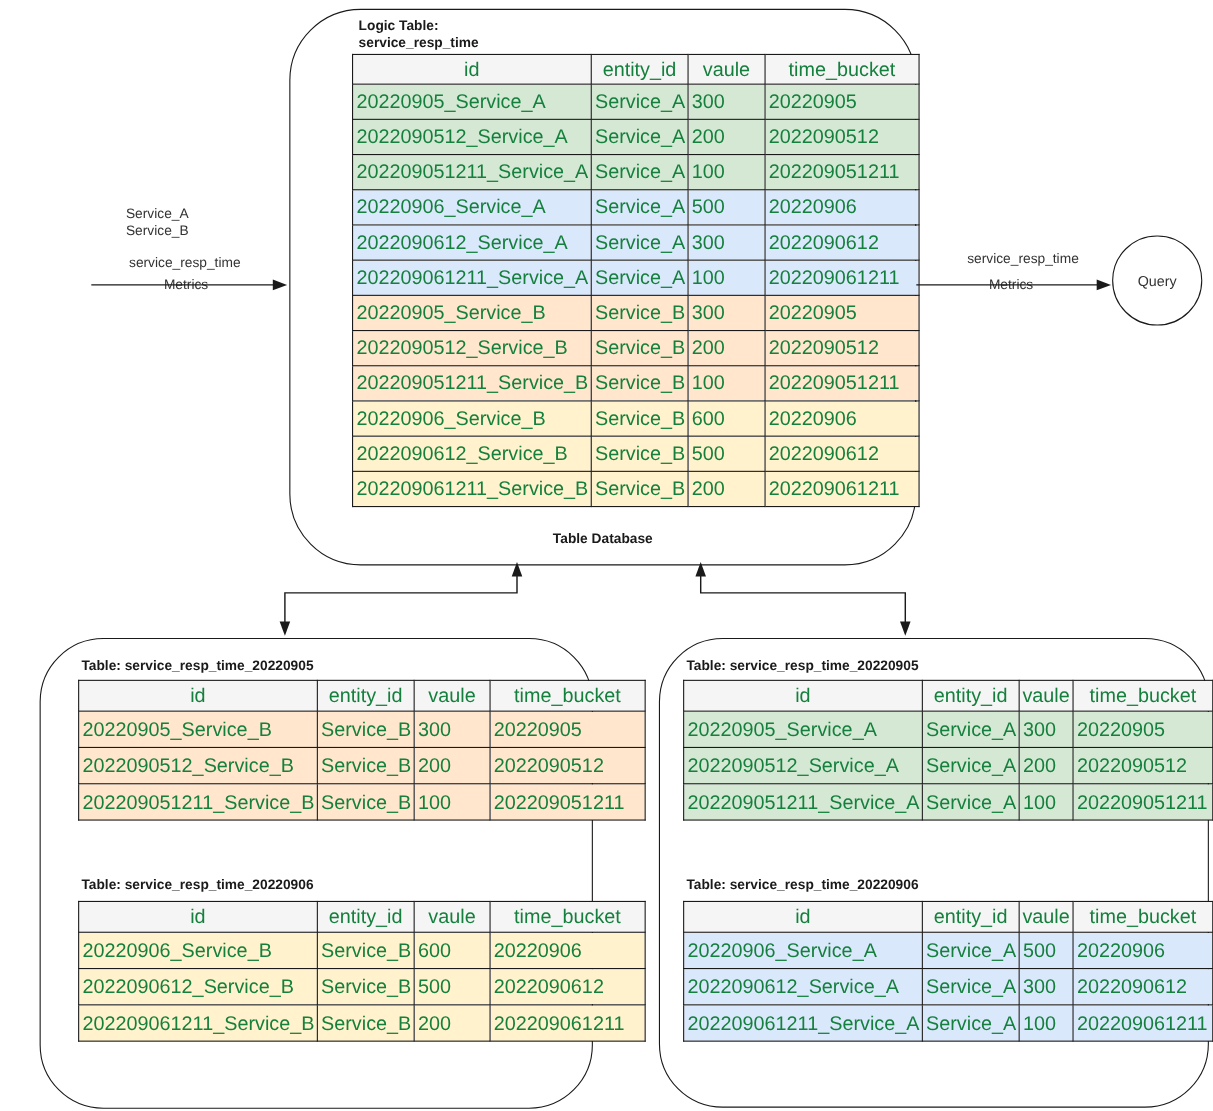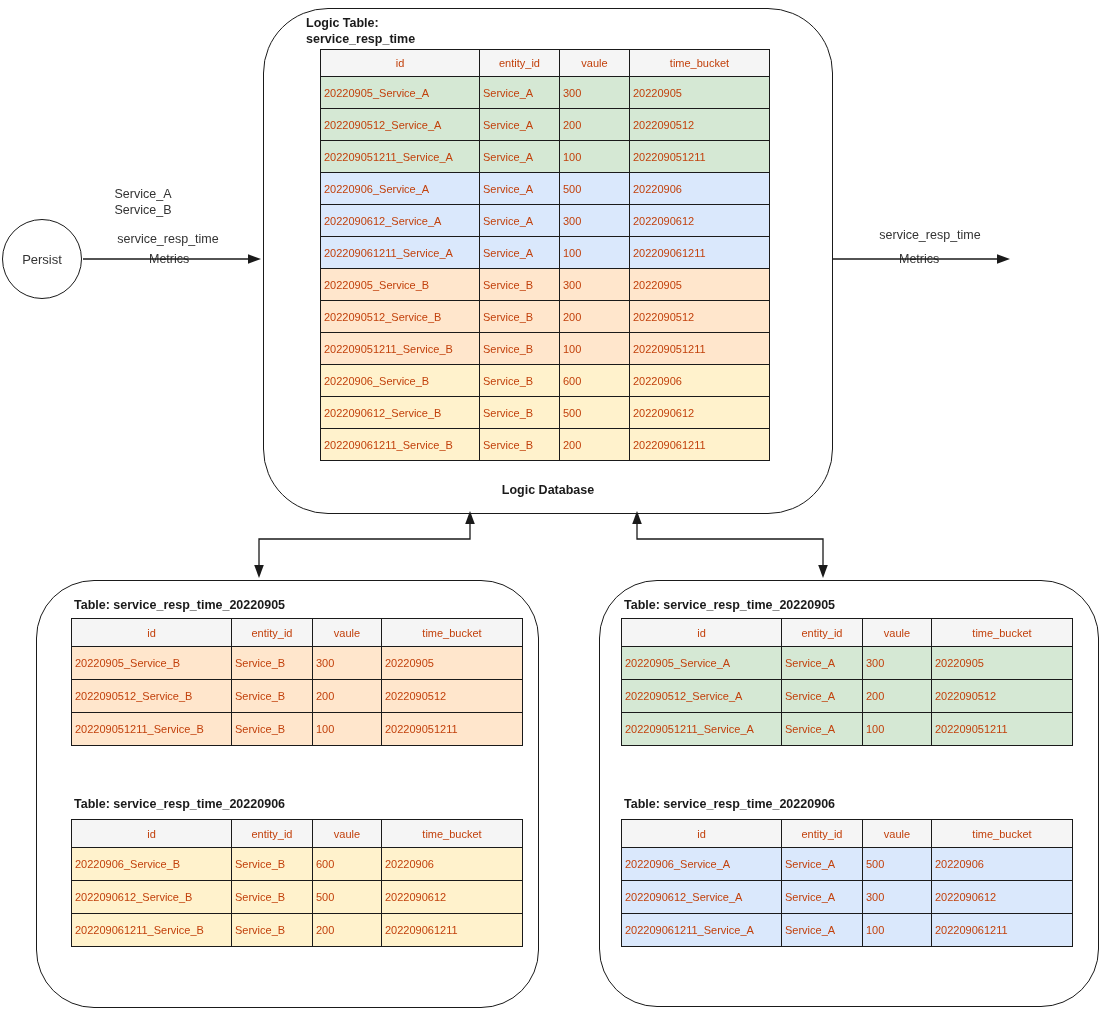--- a/index.html
+++ b/index.html
@@ -40,21 +40,21 @@
     text-align:center;
   }
   .edge-label{
     position:absolute;
     font-size:12.5px;color:#333333;
     text-align:center;line-height:16px;white-space:pre-line;
   }
   .on-line{background:#ffffff;padding:0 2px;line-height:14px;}
   .diagram-table{
     border-collapse:collapse;table-layout:fixed;
-    font-size:11px;color:#c2410c;
+    font-size:18px;color:#15803d;
   }
   .diagram-table th,.diagram-table td{
     border:1px solid #1a1a1a;
     white-space:nowrap;overflow:hidden;
     box-sizing:border-box;
   }
   .diagram-table th{
     background:#f5f5f5;font-weight:400;text-align:center;
   }
   .diagram-table td{padding:0 2px 0 3px;text-align:left;}
@@ -66,21 +66,21 @@
     position:absolute;left:0;top:0;
     pointer-events:none;
   }
 </style>
 </head>
 <body>
 
 <div id="canvas">
 
   <div class="rounded-box big-box" style="left:263px;top:8px;width:570px;height:506px;"></div>
-  <div class="tbl-title" style="left:306px;top:15px;">Logic Table:
+  <div class="tbl-title" style="left:326px;top:15px;">Logic Table:
 service_resp_time</div>
   <div class="abs" style="left:320px;top:49px;">
       <table class="diagram-table tbl-logic">
         <colgroup>
           <col style="width: 159px;">
           <col style="width: 80px;">
           <col style="width: 70px;">
           <col style="width: 140px;">
         </colgroup>
         <thead>
@@ -160,26 +160,26 @@
           </tr>
           <tr style="background: rgb(255, 242, 204);">
             <td>202209061211_Service_B</td>
             <td>Service_B</td>
             <td>200</td>
             <td>202209061211</td>
           </tr>
         </tbody>
       </table>
     </div>
-  <div class="node-label" style="left:263px;top:483px;width:570px;">Logic Database</div>
-
-  <div class="node-circle" style="left:2px;top:219px;width:80px;height:80px;">
-    <span>Persist</span>
+  <div class="node-label" style="left:263px;top:483px;width:570px;">Table Database</div>
+
+
+  <div class="node-circle" style="left:1011px;top:214px;width:82px;height:82px;">
+    <span>Query</span>
   </div>
-
 
   <div class="rounded-box ds-box" style="left:36px;top:580px;width:503px;height:428px;"></div>
   <div class="tbl-title" style="left:74px;top:597px;">Table: service_resp_time_20220905</div>
   <div class="abs" style="left:71px;top:618px;">
       <table class="diagram-table tbl-ds">
         <colgroup>
           <col style="width: 160px;">
           <col style="width: 81px;">
           <col style="width: 69px;">
           <col style="width: 141px;">

